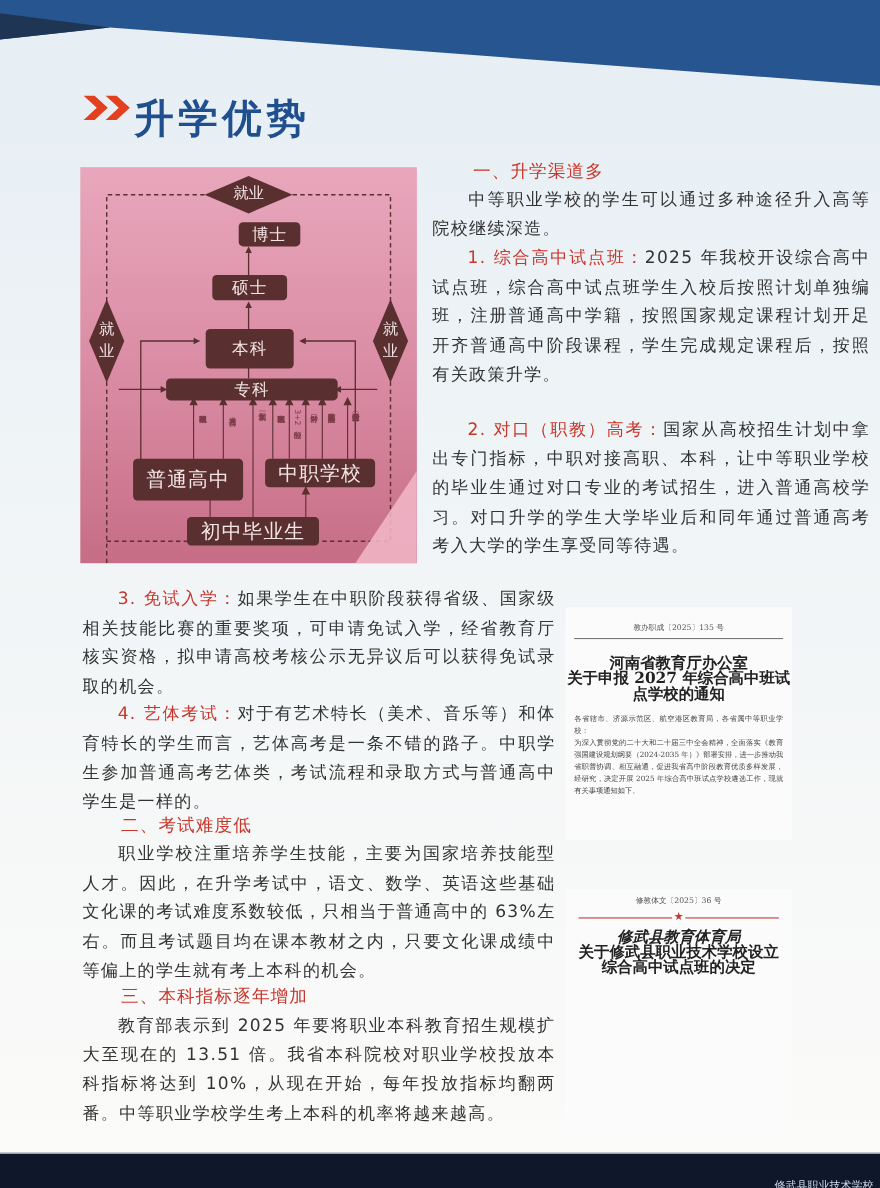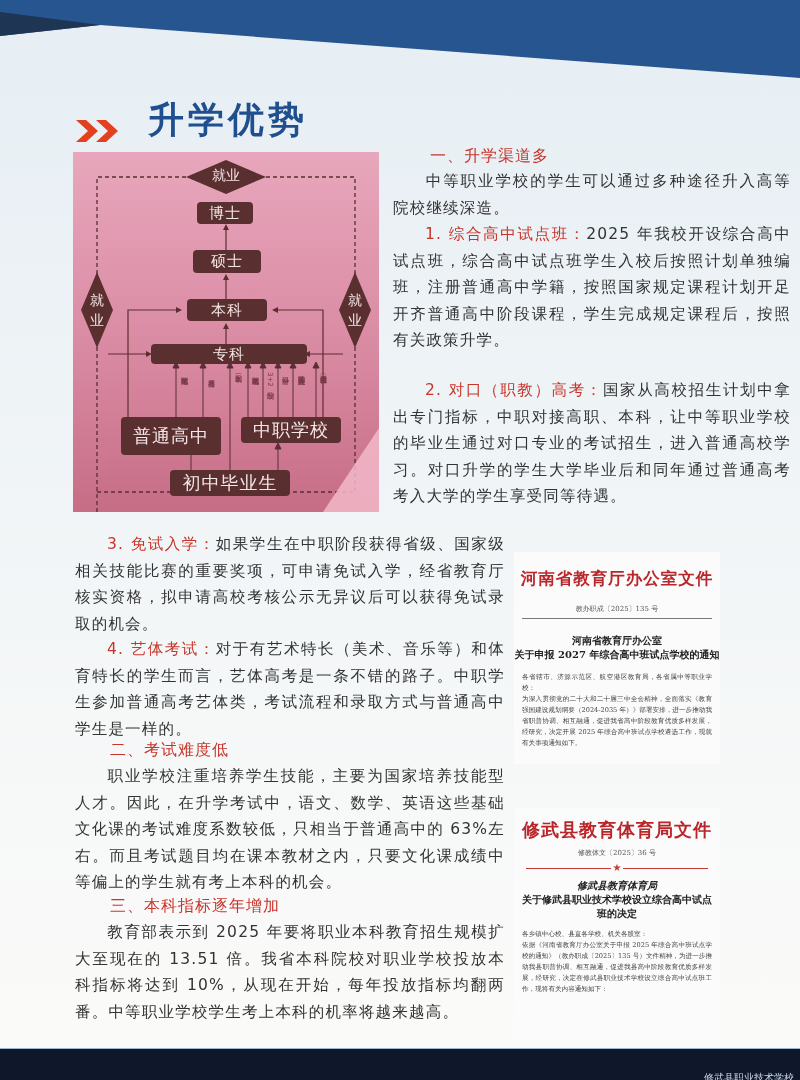--- a/index.html
+++ b/index.html
@@ -10,22 +10,22 @@
     background: linear-gradient(180deg, #e6eef4 0%, #eef3f6 35%, #f6f8f8 70%, #fbfbf8 100%);
     color: #2a2a2a;
   }
   
   .top-banner {
     position: absolute; left: 0; top: 0; width: 800px; height: 80px;
   }
   .top-banner svg { display: block; }
   
   .title-wrap {
-    position: absolute; left: 74px; top: 95px; height: 50px;
-    display: flex; align-items: flex-end; gap: 26px;
+    position: absolute; left: 74px; top: 84px; height: 50px;
+    display: flex; align-items: flex-start; gap: 0;
   }
   .title-chevrons { width: 48px; height: 28px; }
   .title-text {
     font-family: "DejaVu Sans", sans-serif;
     font-weight: bold; font-size: 36px; color: #1f4f8f; letter-spacing: 4px;
   }
   
   .diagram {
     position: absolute; left: 73px; top: 152px; width: 306px; height: 360px;
     background: linear-gradient(180deg, #e8a7bc 0%, #d98aa3 55%, #c76d86 100%);
@@ -62,21 +62,21 @@
   }
   .doc-title {
     font-family: "DejaVu Serif", serif; font-weight: bold; color: #b8262a;
     text-align: center; letter-spacing: 1px;
   }
   .doc-no {
     font-family: "DejaVu Serif", serif; font-size: 7px; color: #555;
     text-align: center;
   }
   .doc-head {
-    font-family: "DejaVu Serif", serif; font-weight: bold; font-size: 10px; color: #222;
+    font-family: "DejaVu Serif", serif; font-weight: bold; font-size: 14px; color: #222;
     text-align: center; line-height: 14px;
   }
   .doc-body {
     font-family: "DejaVu Serif", serif; font-size: 6.6px; color: #444;
     line-height: 11px; text-align: justify;
   }
   .doc-rule { height: 1px; background: #c23a32; }
   
   .footer {
     position: absolute; left: 0; top: 1048px; width: 800px; height: 40px;
@@ -162,23 +162,23 @@
   <div class="diamond-label" style="left:133px; top:15px; width:40px;">就业</div>
   <div class="diamond-label" style="left:16px; top:138px; width:16px; line-height:20px;">
     <span>就</span><br>
     <span>业</span>
   </div>
   <div class="diamond-label" style="left:274px; top:138px; width:16px; line-height:20px;">
     <span>就</span><br>
     <span>业</span>
   </div>
 
-  <div class="node" style="left:124px; top:50px; width:56px; height:22px;">博士</div>
+  <div class="node" style="left:144px; top:50px; width:56px; height:22px;">博士</div>
   <div class="node" style="left:120px; top:98px; width:68px; height:23px;">硕士</div>
-  <div class="node" style="left:114px; top:147px; width:80px; height:22px;">本科</div>
+  <div class="node" style="left:114px; top:147px; width:80px; height:36px;">本科</div>
   <div class="node" style="left:78px; top:192px; width:156px; height:20px;">专科</div>
   <div class="node big" style="left:48px; top:265px; width:100px; height:38px;">普通高中</div>
   <div class="node big" style="left:168px; top:265px; width:100px; height:26px;">中职学校</div>
   <div class="node big" style="left:97px; top:318px; width:120px; height:26px;">初中毕业生</div>
 
   <div class="vlabel" style="left:107px; top:220px;">高职单招考试</div>
   <div class="vlabel" style="left:134px; top:222px;">普通高考</div>
   <div class="vlabel" style="left:161px; top:218px;">五年一贯制</div>
   <div class="vlabel" style="left:178px; top:220px;">高职单招考试</div>
   <div class="vlabel" style="left:193px; top:220px;">3+2分段制</div>
@@ -213,38 +213,34 @@
 <div class="para" style="left:75px; top:763px; width:430px;">
   <span class="ind"></span><span>职业学校注重培养学生技能，主要为国家培养技能型人才。因此，在升学考试中，语文、数学、英语这些基础文化课的考试难度系数较低，只相当于普通高中的 63%左右。而且考试题目均在课本教材之内，只要文化课成绩中等偏上的学生就有考上本科的机会。</span>
 </div>
 
 <div class="sec-heading" style="left:110px; top:896px;">三、本科指标逐年增加</div>
 <div class="para" style="left:75px; top:919px; width:430px;">
   <span class="ind"></span><span>教育部表示到 2025 年要将职业本科教育招生规模扩大至现在的 13.51 倍。我省本科院校对职业学校投放本科指标将达到 10%，从现在开始，每年投放指标均翻两番。中等职业学校学生考上本科的机率将越来越高。</span>
 </div>
 
 <div class="docimg" style="left:514px; top:552px; width:206px; height:212px;">
-  <div class="doc-title" style="font-size:16.5px; margin-top:16px;">河南省教育厅办公室文件</div>
   <div class="doc-no" style="margin-top:14px;">教办职成〔2025〕135 号</div>
   <div style="margin:4px 8px 0 8px; height:1px; background:#777;"></div>
   <div class="doc-head" style="margin-top:15px;">河南省教育厅办公室</div>
   <div class="doc-head">关于申报 2027 年综合高中班试点学校的通知</div>
   <div class="doc-body" style="margin:10px 8px 0 8px; white-space:pre-line;">各省辖市、济源示范区、航空港区教育局，各省属中等职业学校：
 为深入贯彻党的二十大和二十届三中全会精神，全面落实《教育强国建设规划纲要（2024-2035 年）》部署安排，进一步推动我省职普协调、相互融通，促进我省高中阶段教育优质多样发展，经研究，决定开展 2025 年综合高中班试点学校遴选工作，现就有关事项通知如下。</div>
 </div>
 
 <div class="docimg" style="left:514px; top:808px; width:206px; height:228px;">
-  <div class="doc-title" style="font-size:18px; margin-top:10px;">修武县教育体育局文件</div>
   <div class="doc-no" style="margin-top:6px;">修教体文〔2025〕36 号</div>
   <div style="display:flex; align-items:center; margin:5px 12px 0 12px;">
     <div class="doc-rule" style="flex:1;"></div>
     <span style="color:#c23a32; font-size:10px; line-height:10px; padding:0 2px;">★</span>
     <div class="doc-rule" style="flex:1;"></div>
   </div>
   <div class="doc-head" style="margin-top:6px;font-style:italic;">修武县教育体育局</div>
   <div class="doc-head" style="padding:0 6px;">关于修武县职业技术学校设立综合高中试点班的决定</div>
-  <div class="doc-body" style="margin:8px 8px 0 8px; white-space:pre-line;">各乡镇中心校、县直各学校、机关各股室：
-依据《河南省教育厅办公室关于申报 2025 年综合高中班试点学校的通知》（教办职成〔2025〕135 号）文件精神，为进一步推动我县职普协调、相互融通，促进我县高中阶段教育优质多样发展，经研究，决定在修武县职业技术学校设立综合高中试点班工作，现将有关内容通知如下：</div>
 </div>
 
 <div class="footer">
   <span class="footer-text">修武县职业技术学校</span>
 </div>
 
 </body></html>

